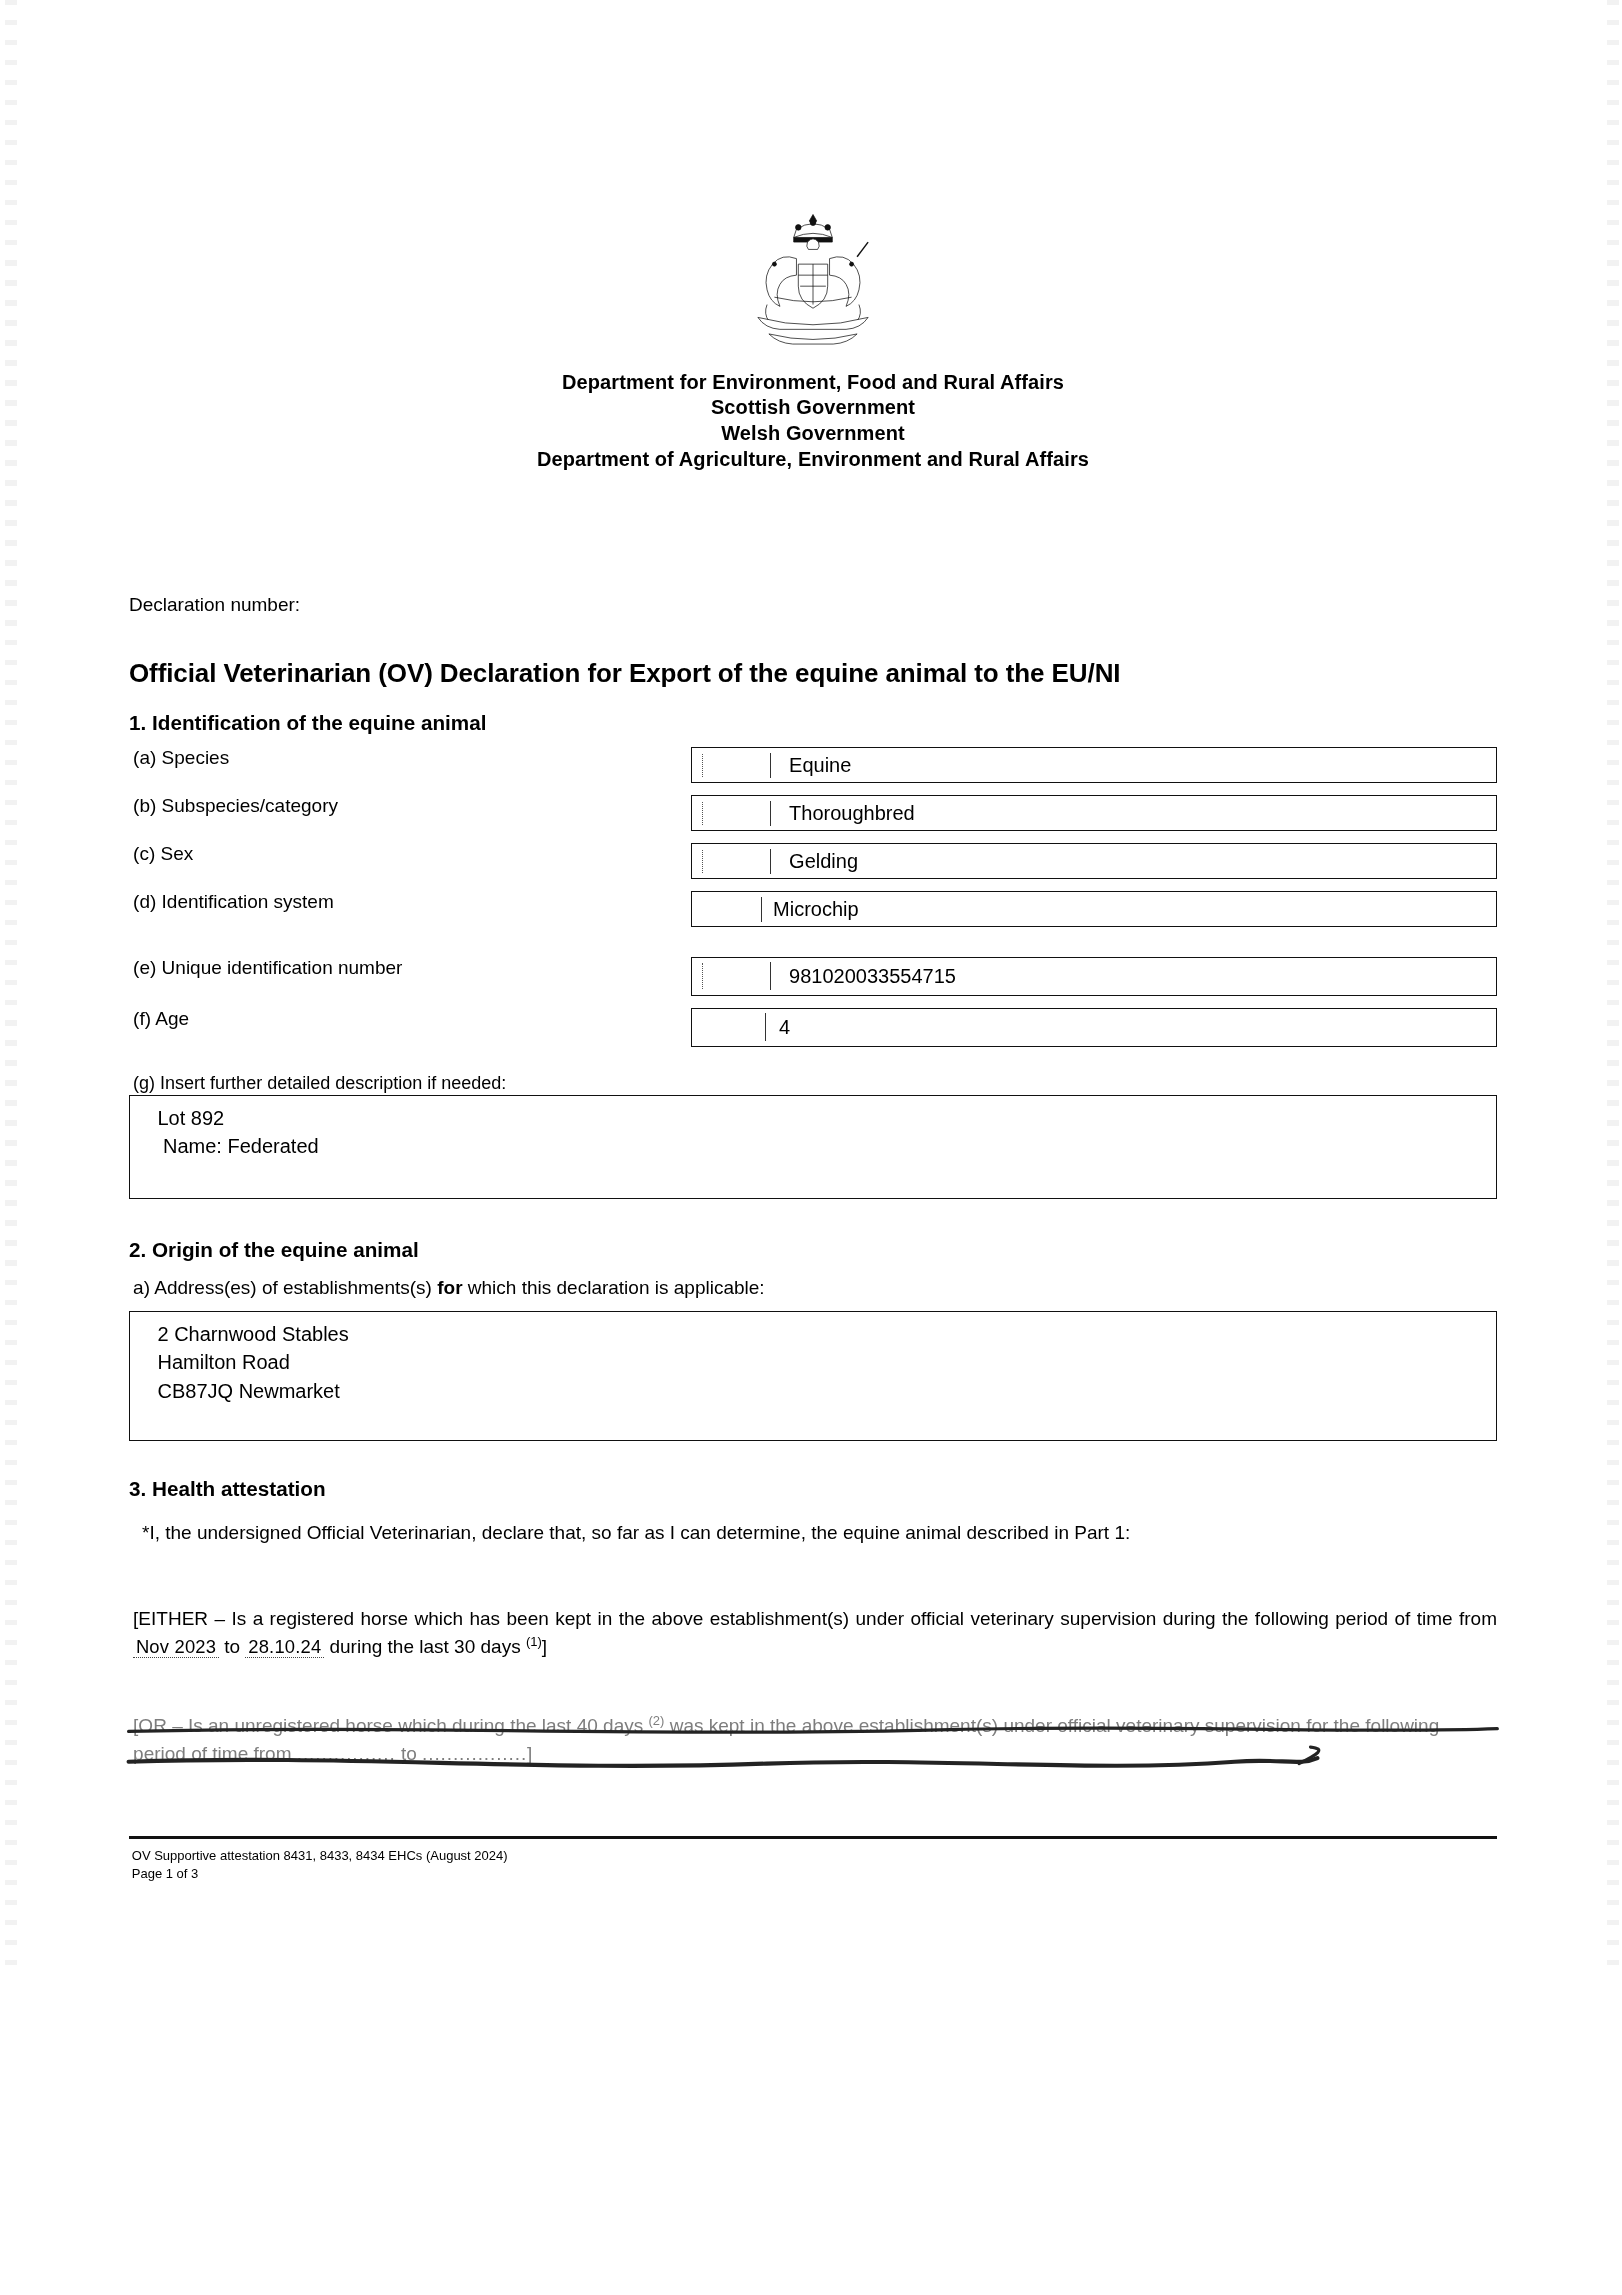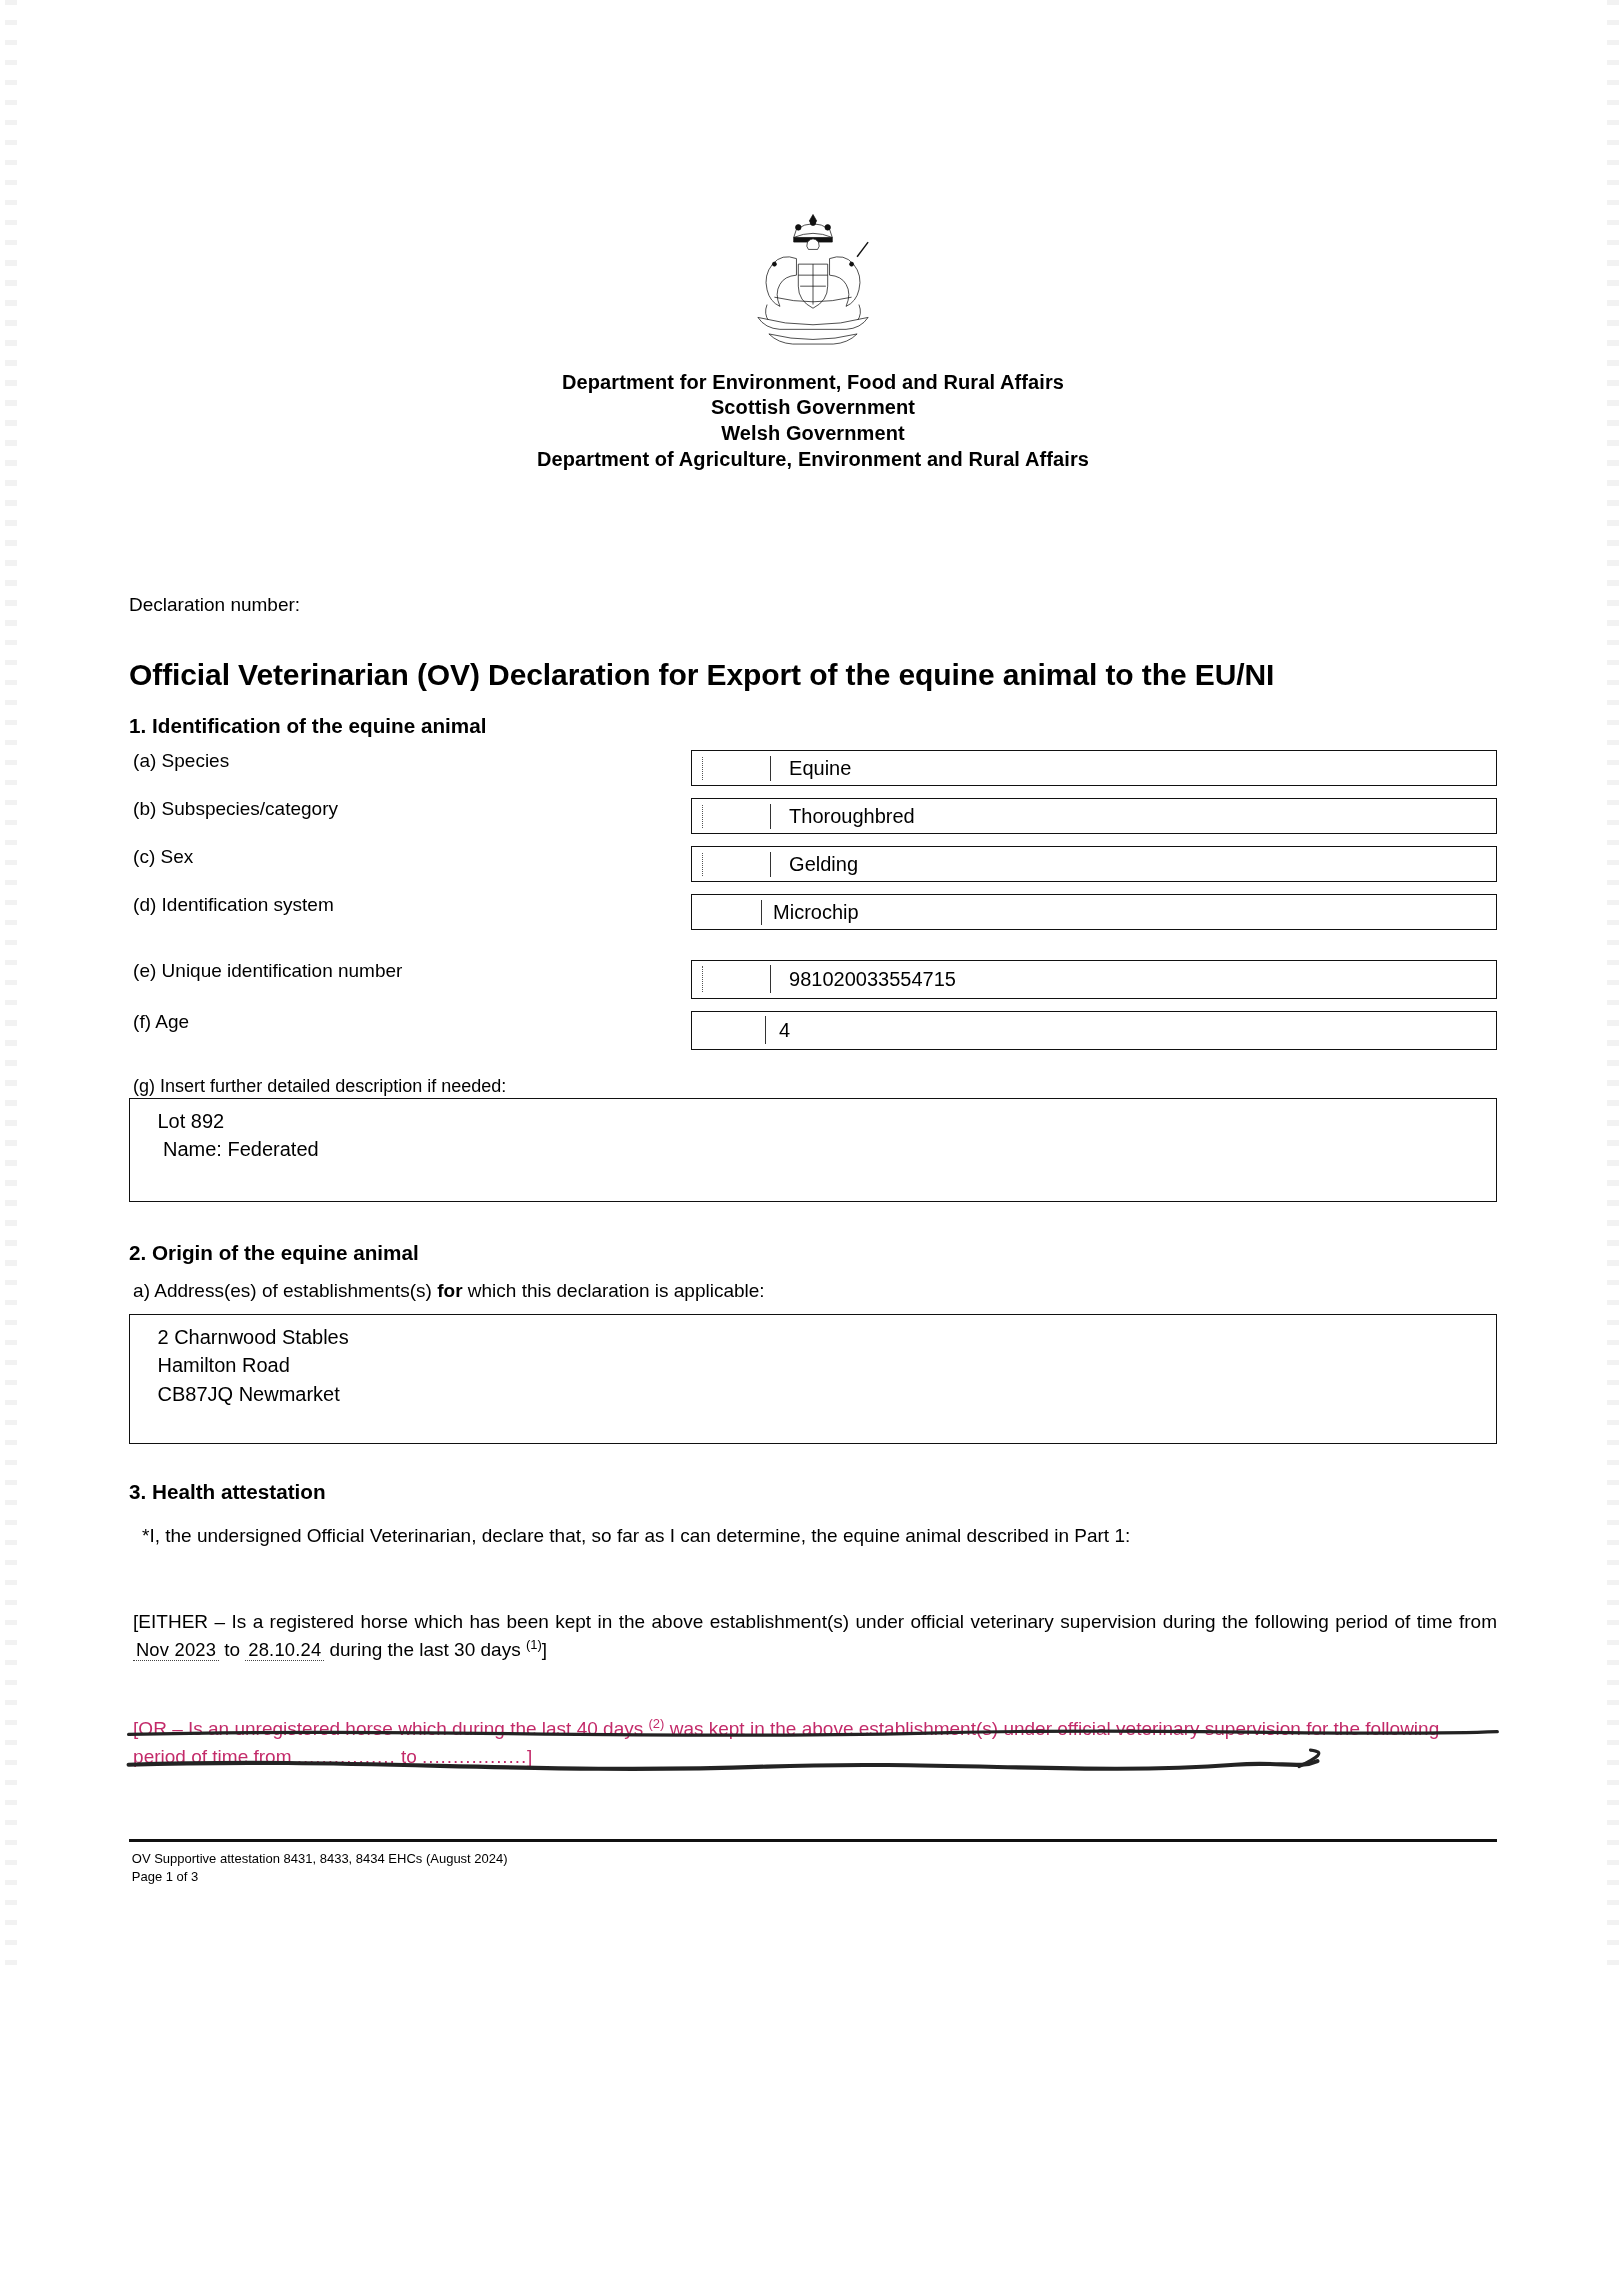--- a/index.html
+++ b/index.html
@@ -65,21 +65,21 @@
 
   
   .decl-number {
     margin-top: 122px;
     font-size: 19px;
   }
 
   
   .doc-title {
     margin-top: 42px;
-    font-size: 30px;
+    font-size: 26px;
     font-weight: bold;
     letter-spacing: -0.1px;
   }
 
   .section-head {
     margin-top: 22px;
     font-size: 20.7px;
     font-weight: bold;
   }
 
@@ -191,21 +191,21 @@
   .dots { letter-spacing: 0.9px; }
   .sup { font-size: 13px; vertical-align: super; }
 
   
   .or-block {
     position: relative;
     margin-top: 51px;
     padding-left: 4.1px;
     font-size: 19px;
     line-height: 1.45;
-    color: #be185d;
+    color: #737373;
     opacity: 0.92;
   }
   .strike-svg {
     position: absolute;
     left: -4.6px;
     top: -8.3px;
     width: 1377px;
     height: 78px;
     pointer-events: none;
   }

